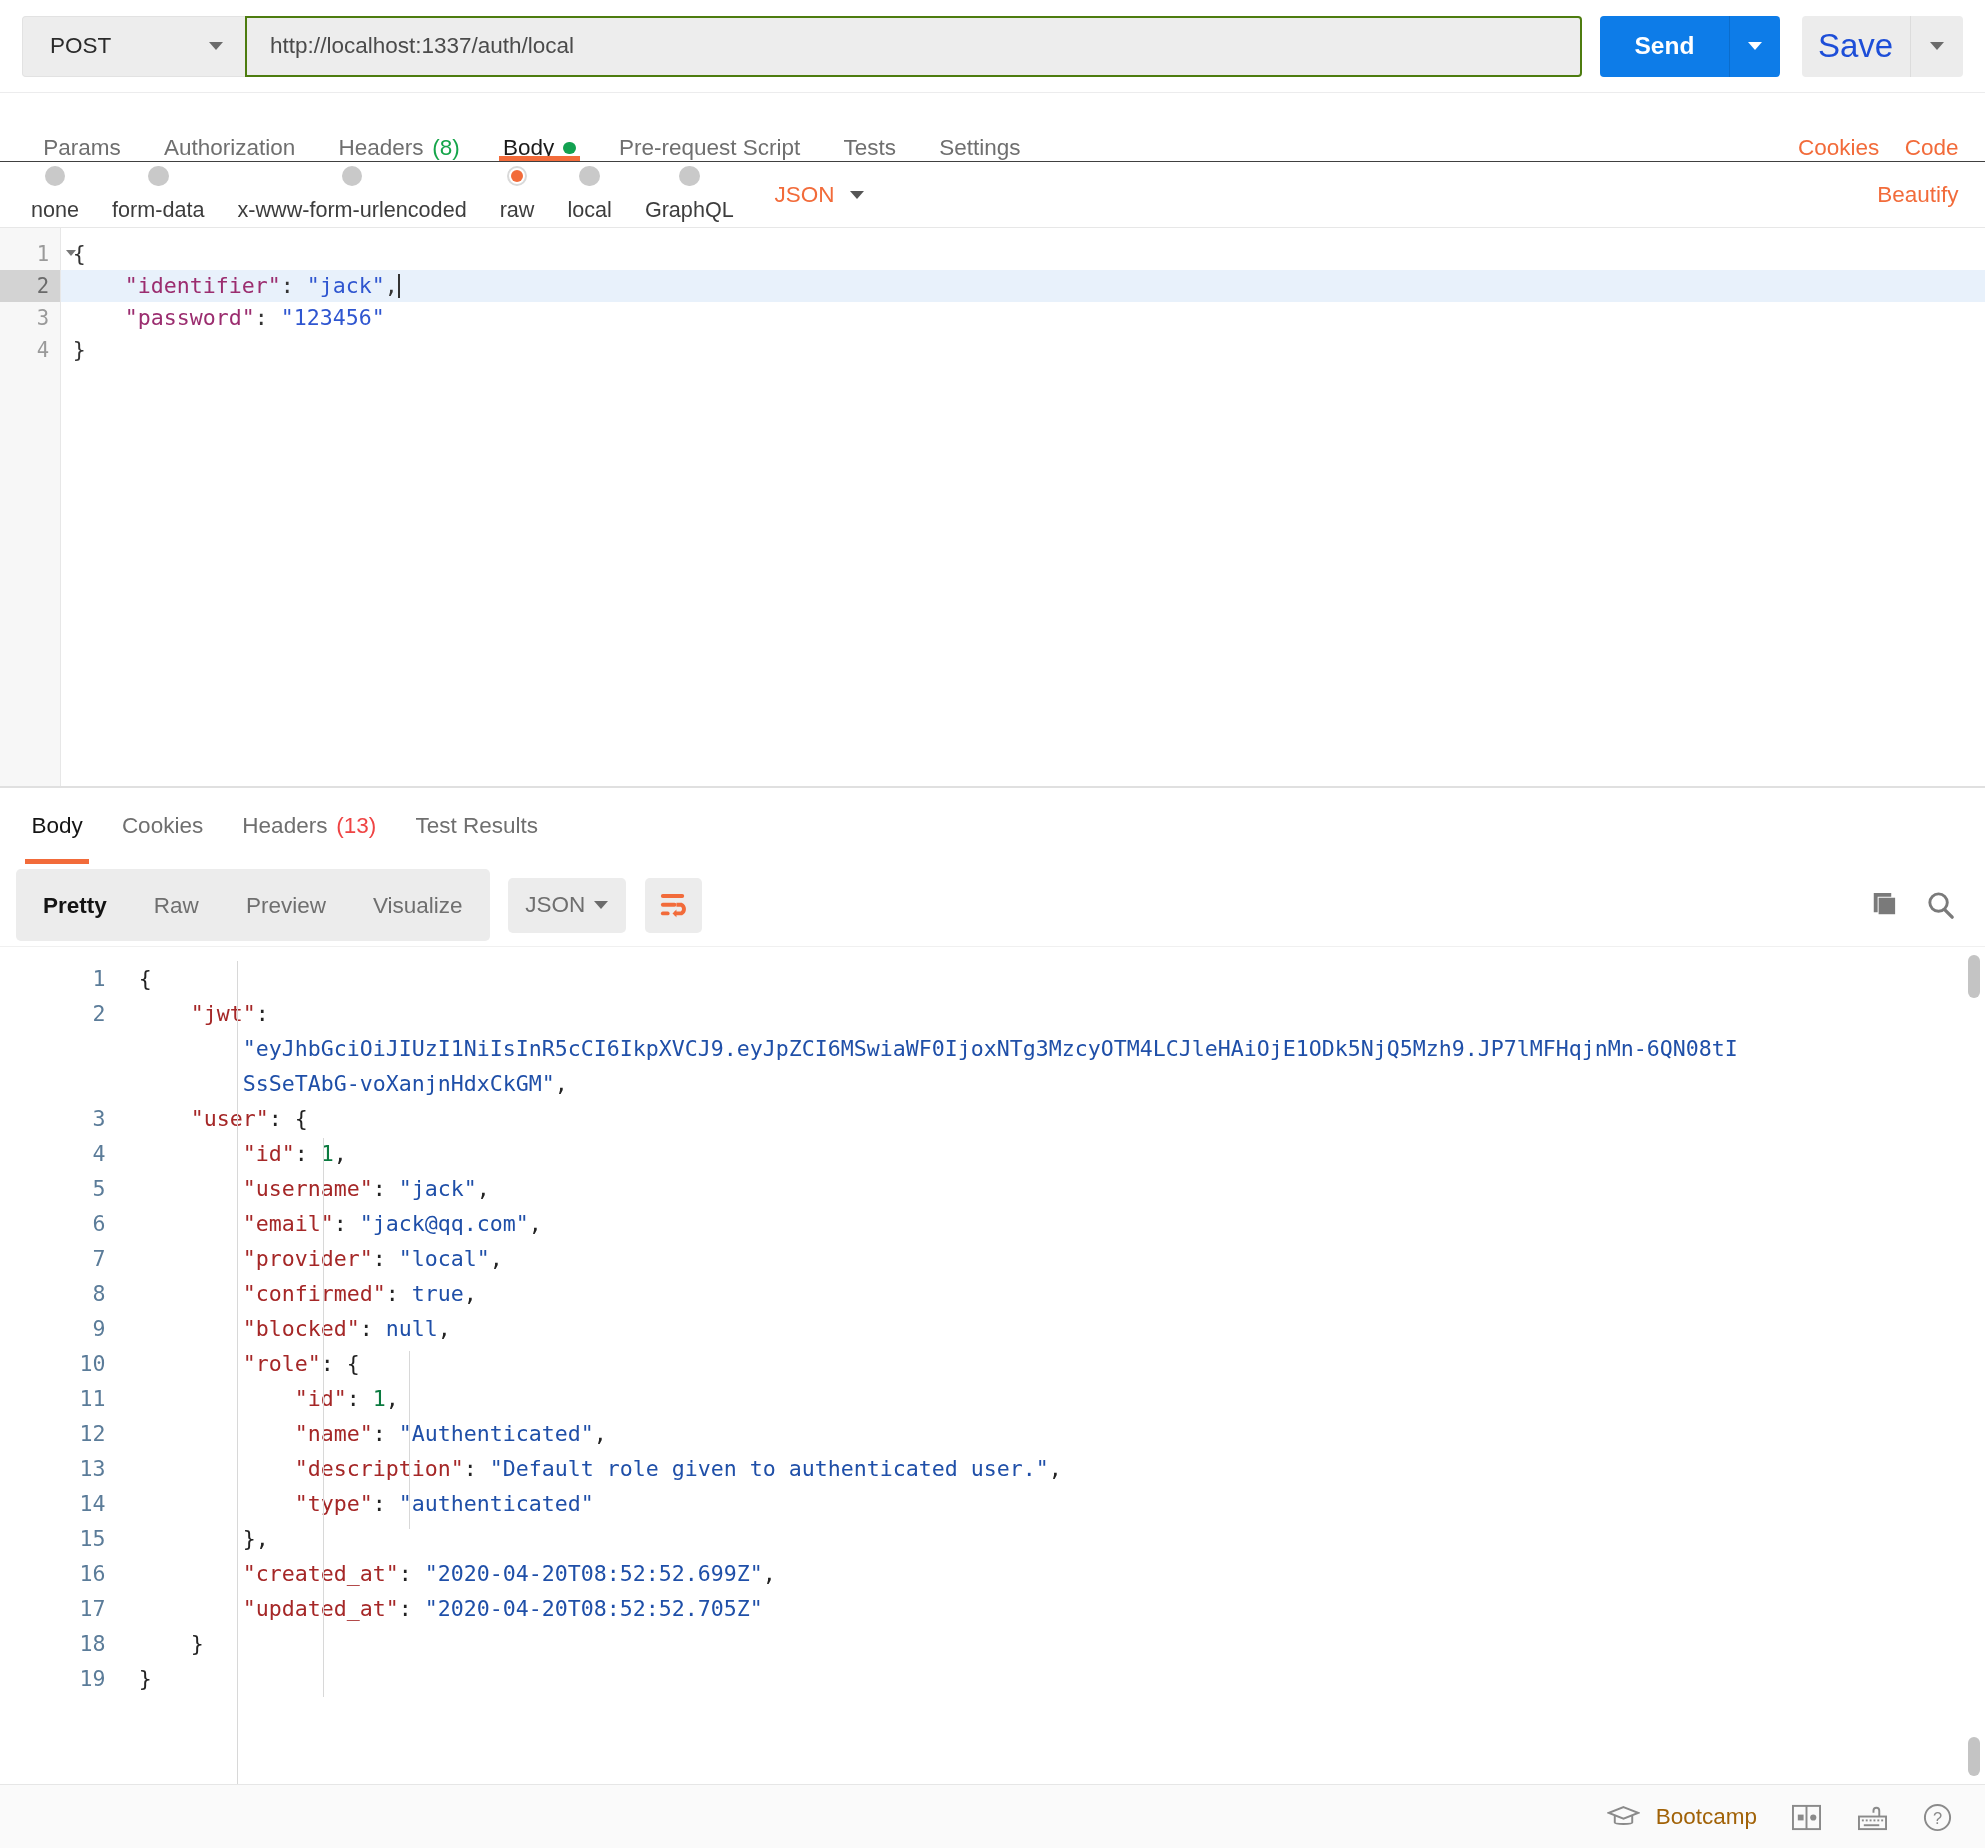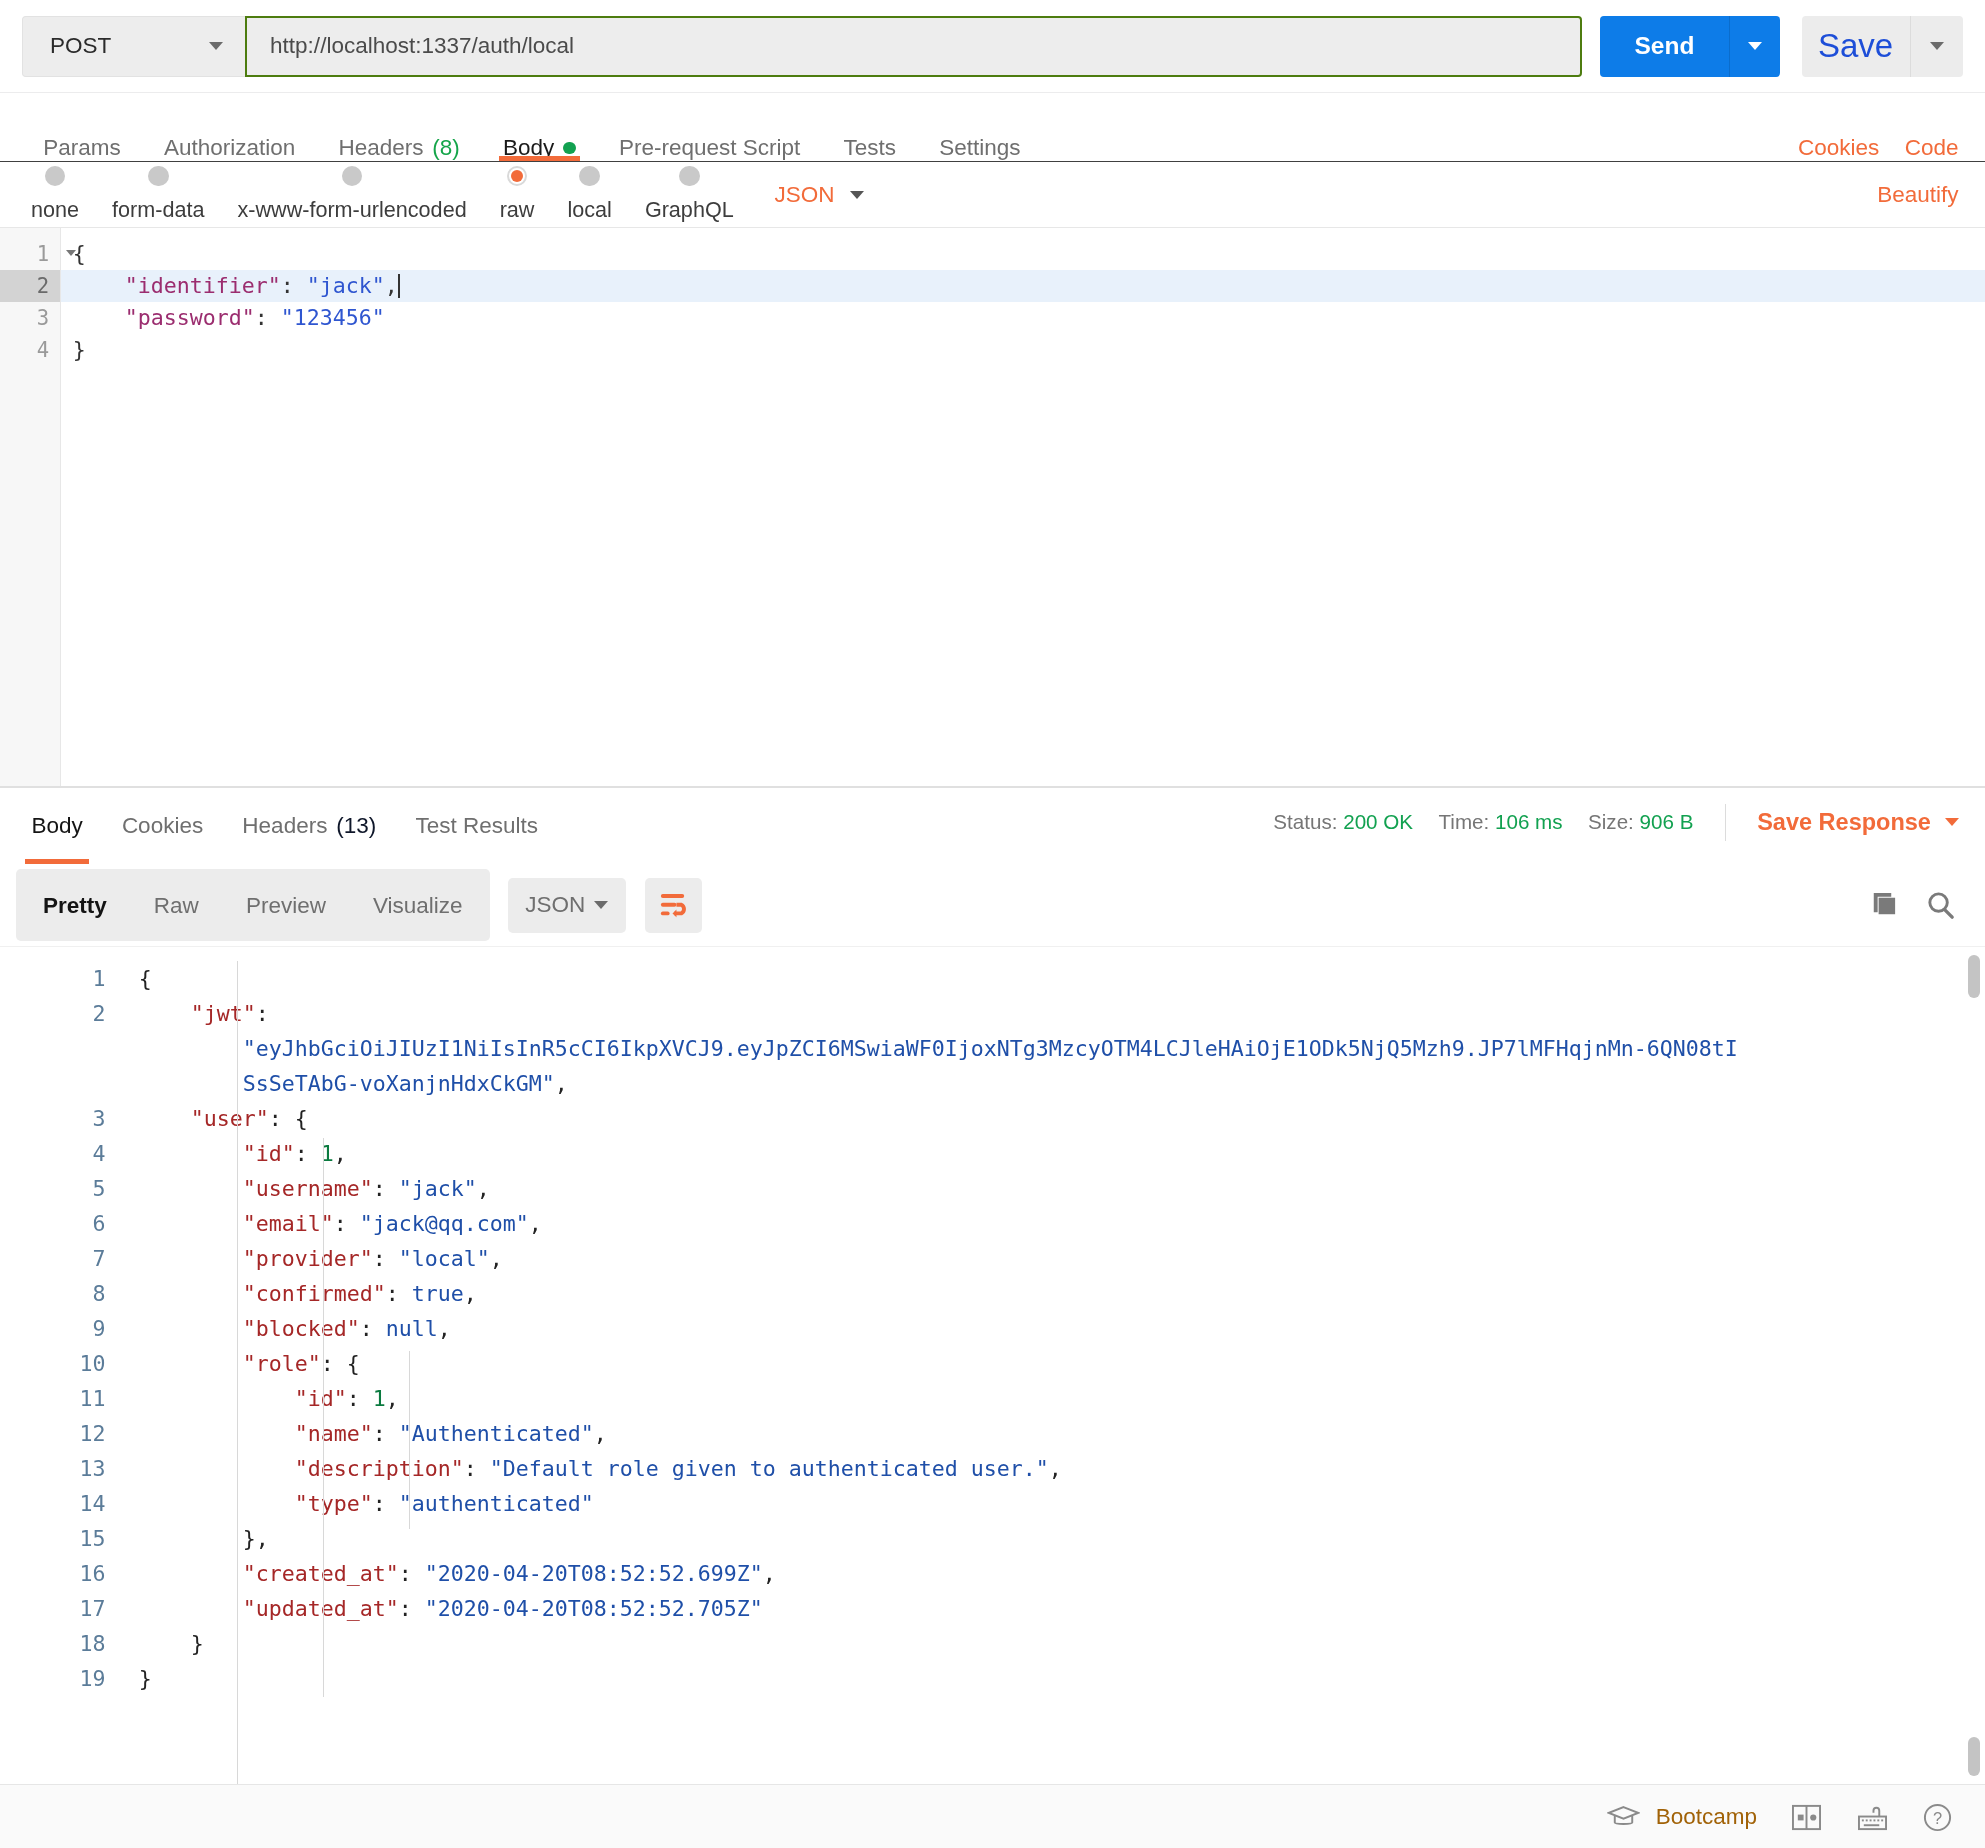--- a/index.html
+++ b/index.html
@@ -404,44 +404,25 @@
 <div class="resp-head">
   <div class="resp-tabs">
     <div class="rtab active">
       <span>Body</span>
     </div>
     <div class="rtab">
       <span>Cookies</span>
     </div>
     <div class="rtab">
       <span>Headers</span>
-      <span class="count" style="color:#0f172a">(13)</span>
+      <span class="count" style="color:#ef4444">(13)</span>
     </div>
     <div class="rtab">
       <span>Test Results</span>
     </div>
-  </div>
-  <div class="resp-meta">
-    <span>
-      <span>Status:</span>
-      <span class="meta-val">200 OK</span>
-    </span>
-    <span>
-      <span>Time:</span>
-      <span class="meta-val">106 ms</span>
-    </span>
-    <span>
-      <span>Size:</span>
-      <span class="meta-val">906 B</span>
-    </span>
-    <span class="meta-sep"></span>
-    <span class="save-resp">
-      <span>Save Response</span>
-      <span class="caret"></span>
-    </span>
   </div>
 </div>
 
 <div class="resp-toolbar">
   <div class="seg">
     <div class="seg-item active">Pretty</div>
     <div class="seg-item">Raw</div>
     <div class="seg-item">Preview</div>
     <div class="seg-item">Visualize</div>
   </div>

